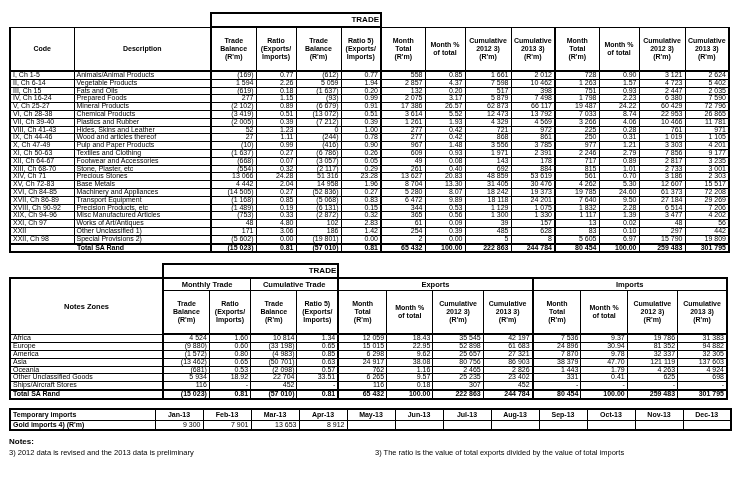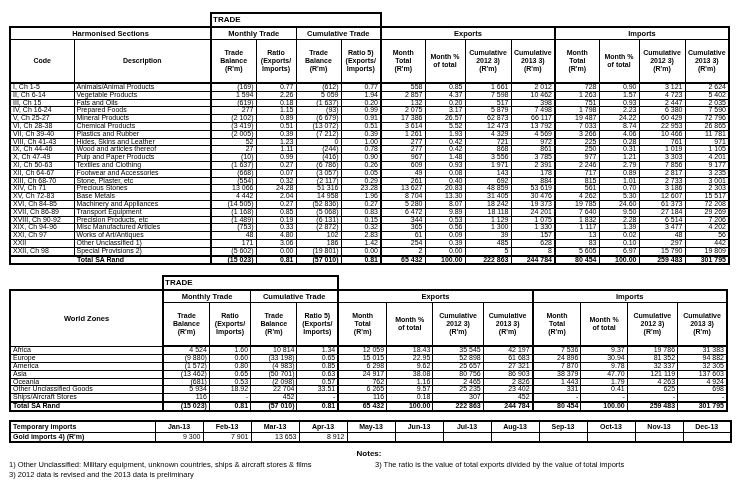--- a/index.html
+++ b/index.html
@@ -3,38 +3,38 @@
 <meta charset="utf-8">
 <style>
   html,body{margin:0;padding:0;background:#fff;color:#000;}
   body{width:737px;height:483px;overflow:hidden;font-family:"Liberation Sans",sans-serif;}
   .wrap{padding:12px 8px 0 9px;}
   table{border-collapse:collapse;table-layout:fixed;width:719px;}
   td,th{border:1px solid #000;font-size:7px;line-height:6.8px;padding:0 2px;overflow:hidden;white-space:nowrap;vertical-align:middle;}
   th{font-size:7px;line-height:8px;text-align:center;font-weight:bold;white-space:pre-line;padding:1px;}
   .num{text-align:right;}
   .nb{border:0;}
-  .trade-cell{border:2px solid #000;font-weight:bold;font-size:8px;text-align:left;line-height:10px;}
+  .trade-cell{border:2px solid #000;font-weight:bold;font-size:8px;text-align:right;line-height:10px;}
   tr.group th{font-size:7.5px;line-height:9px;}
   tr.cols th{height:40px;border-bottom:2px solid #000;}
   .bl2{border-left:2px solid #000;}
   .br2{border-right:2px solid #000;}
   .bt2{border-top:2px solid #000;}
   tbody.total td{font-weight:bold;border-top:2px solid #000;border-bottom:2px solid #000;}
   #main-total td:first-child{text-align:left;padding-left:66px;}
   #zones-total td:first-child{text-align:left;}
   .gap1{height:10px;}
   .gap2{height:8px;}
   .temp{border:2px solid #000;}
   .temp th{line-height:8px;padding:1px 2px;white-space:nowrap;}
   .temp td{line-height:8px;}
   .temp tbody td:first-child{font-weight:bold;text-align:left;}
   .temp th.tlabel{text-align:left;}
   .notes{margin-top:6px;font-size:7.5px;line-height:10px;}
-  .notes .heading{font-weight:bold;font-size:8px;margin-bottom:1px;text-align:center;}
+  .notes .heading{font-weight:bold;font-size:8px;margin-bottom:1px;}
   .ncols{display:flex;}
   .ncol-left{width:366px;}
   .ncol-right{flex:1;}
 </style>
 </head>
 <body>
 
 <div class="wrap">
 
   <table>
@@ -53,27 +53,20 @@
         <col style="width:40px">
         <col style="width:46px">
         <col style="width:44px">
     </colgroup>
     <thead>
       <tr>
         <td class="nb" colspan="2"></td>
         <th class="trade-cell" colspan="4">TRADE</th>
         <td class="nb" colspan="8"></td>
       </tr>
-      <tr class="group">
-        <th colspan="2" class="bl2 br2 bt2">Harmonised Sections</th>
-        <th colspan="2" class="bt2">Monthly Trade</th>
-        <th colspan="2" class="br2 bt2">Cumulative Trade</th>
-        <th colspan="4" class="br2 bt2">Exports</th>
-        <th colspan="4" class="br2 bt2">Imports</th>
-      </tr>
       <tr class="cols">
         <th class="bl2">Code</th>
         <th class="br2">Description</th>
         <th>Trade
 Balance
 (R'm)</th>
         <th>Ratio
 (Exports/
 Imports)</th>
         <th>Trade
@@ -497,21 +490,21 @@
         <col style="width:50px">
         <col style="width:49px">
     </colgroup>
     <thead>
       <tr>
         <td class="nb"></td>
         <th class="trade-cell" colspan="4">TRADE</th>
         <td class="nb" colspan="8"></td>
       </tr>
       <tr class="group">
-        <th rowspan="2" class="bl2 br2 bt2" style="font-size:7.5px">World Zones</th>
+        <th rowspan="2" class="bl2 br2 bt2" style="font-size:7.5px">Notes Zones</th>
         <th colspan="2" class="bt2">Monthly Trade</th>
         <th colspan="2" class="br2 bt2">Cumulative Trade</th>
         <th colspan="4" class="br2 bt2">Exports</th>
         <th colspan="4" class="br2 bt2">Imports</th>
       </tr>
       <tr class="cols">
         <th>Trade
 Balance
 (R'm)</th>
         <th>Ratio
@@ -724,21 +717,20 @@
           <td class="num"></td>
           <td class="num br2"></td>
         </tr>
       </tbody>
   </table>
 
   <div class="notes">
     <div class="heading">Notes:</div>
     <div class="ncols">
       <div class="ncol-left">
-        <div>1) Other Unclassified: Military equipment, unknown countries, ships &amp; aircraft stores &amp; films</div>
         <div>3) 2012 data is revised and the 2013 data is preliminary</div>
       </div>
       <div class="ncol-right">
         <div>3) The ratio is the value of total exports divided by the value of total imports</div>
       </div>
     </div>
   </div>
 
 </div>
 

